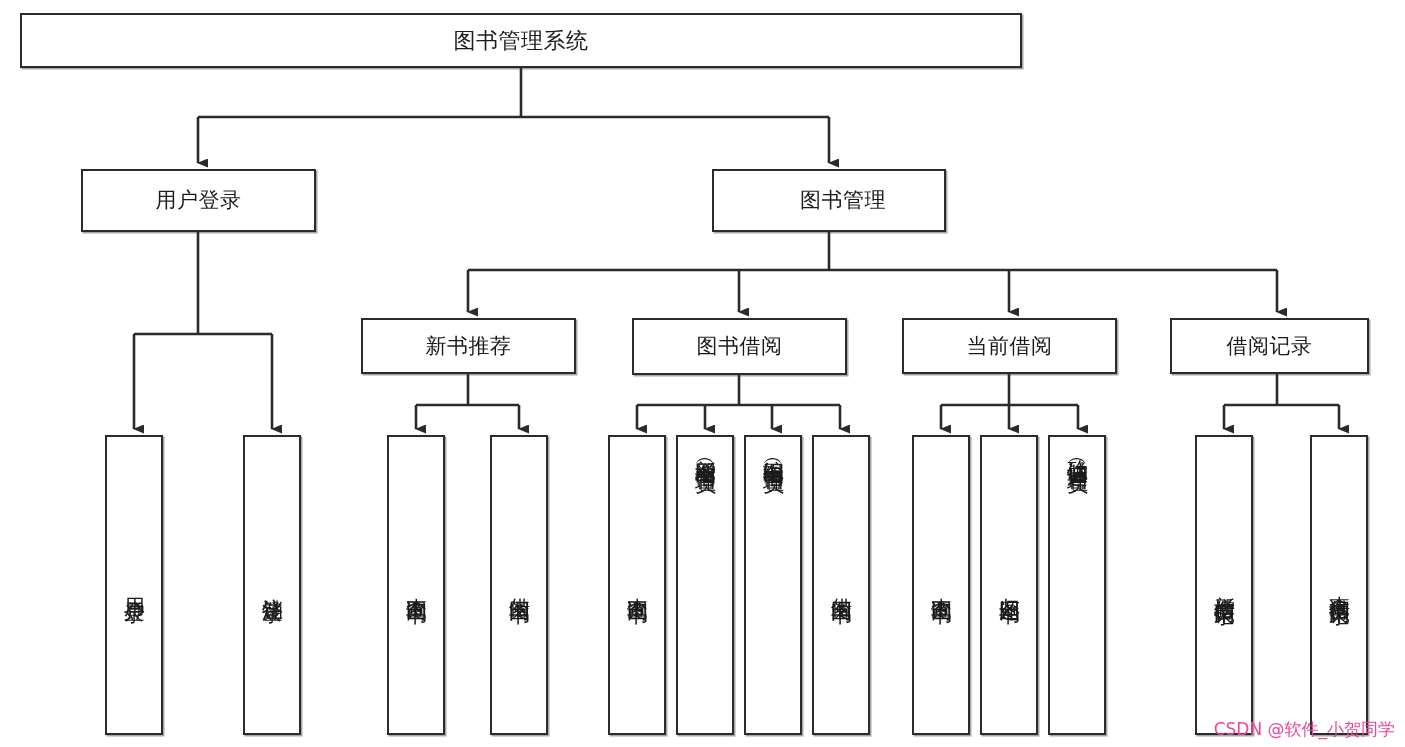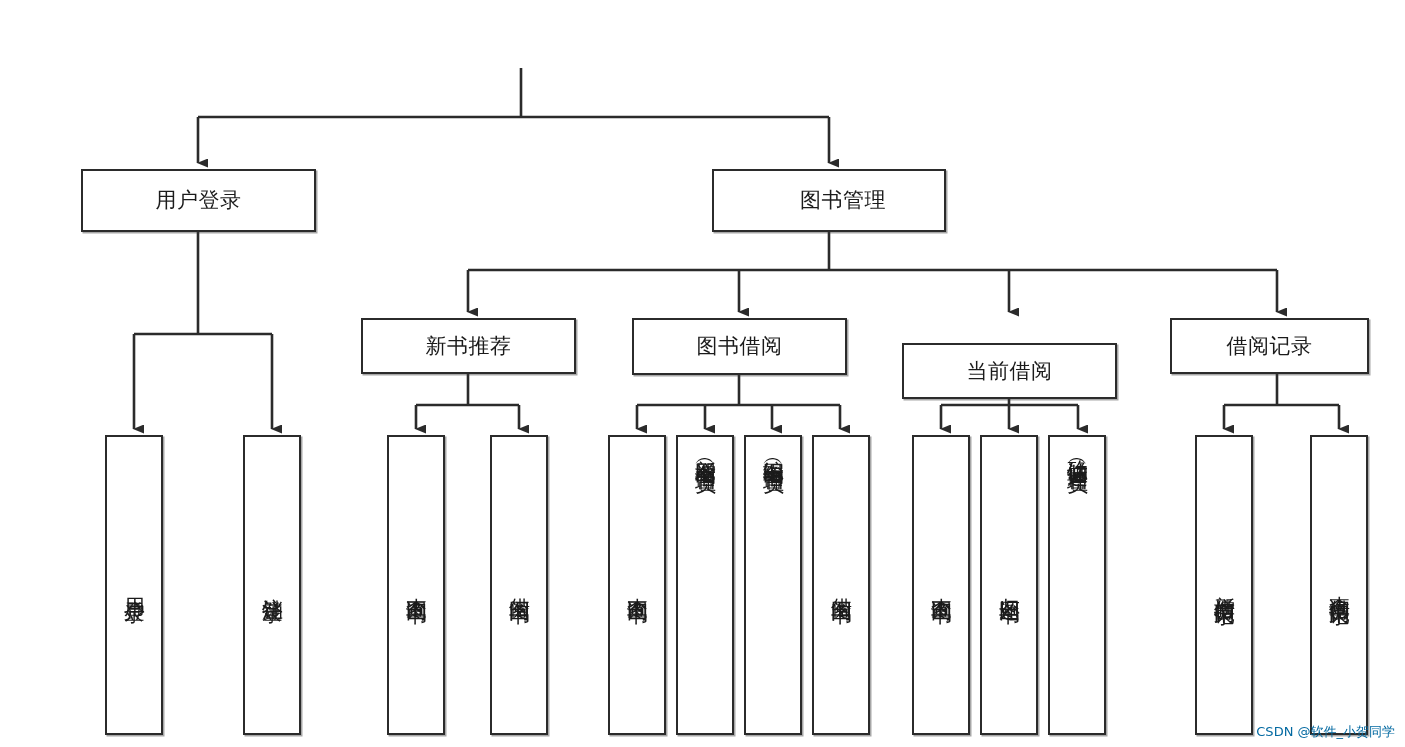--- a/index.html
+++ b/index.html
@@ -69,22 +69,22 @@
     align-items: center;
     padding-top: 0;
   }
   #root-node .node-label {
     font-size: 22px;
   }
   #watermark {
     position: absolute;
     right: 10px;
     bottom: 6px;
-    font-size: 13px;
-    color: #0369a1;
+    font-size: 17px;
+    color: #ec4899;
     z-index: 5;
     white-space: nowrap;
     user-select: none;
   }
 </style>
 </head>
 <body>
 
 <div id="diagram-root">
 
@@ -131,38 +131,41 @@
       <line x1="1009" y1="405" x2="1009" y2="429" marker-end="url(#arrowhead)"></line>
       <line x1="1078" y1="405" x2="1078" y2="429" marker-end="url(#arrowhead)"></line>
 
       <line x1="1277" y1="374" x2="1277" y2="405"></line>
       <line x1="1224" y1="405" x2="1339" y2="405"></line>
       <line x1="1224" y1="405" x2="1224" y2="429" marker-end="url(#arrowhead)"></line>
       <line x1="1339" y1="405" x2="1339" y2="429" marker-end="url(#arrowhead)"></line>
     </g>
   </svg>
 
+  <div class="node h" id="root-node" style="left:20px; top:13px; width:1002px; height:55px;">
+    <span class="node-label">图书管理系统</span>
+  </div>
 
   <div class="node h" style="left:81px; top:169px; width:235px; height:63px;">
     <span class="node-label">用户登录</span>
   </div>
 
   <div class="node h" style="left:712px; top:169px; width:234px; height:63px;padding-left:28px;">
     <span class="node-label">图书管理</span>
   </div>
 
   <div class="node h" style="left:361px; top:318px; width:215px; height:56px;">
     <span class="node-label">新书推荐</span>
   </div>
 
   <div class="node h" style="left:632px; top:318px; width:215px; height:57px;">
     <span class="node-label">图书借阅</span>
   </div>
 
-  <div class="node h" style="left:902px; top:318px; width:215px; height:56px;margin-top:25px;">
+  <div class="node h" style="left:902px; top:318px; width:215px; height:56px;">
     <span class="node-label">当前借阅</span>
   </div>
 
   <div class="node h" style="left:1170px; top:318px; width:199px; height:56px;">
     <span class="node-label">借阅记录</span>
   </div>
 
   <div class="node v centered" style="left:105px; top:435px; width:58px; height:300px;">
     <span class="node-label">用户登录</span>
   </div>

